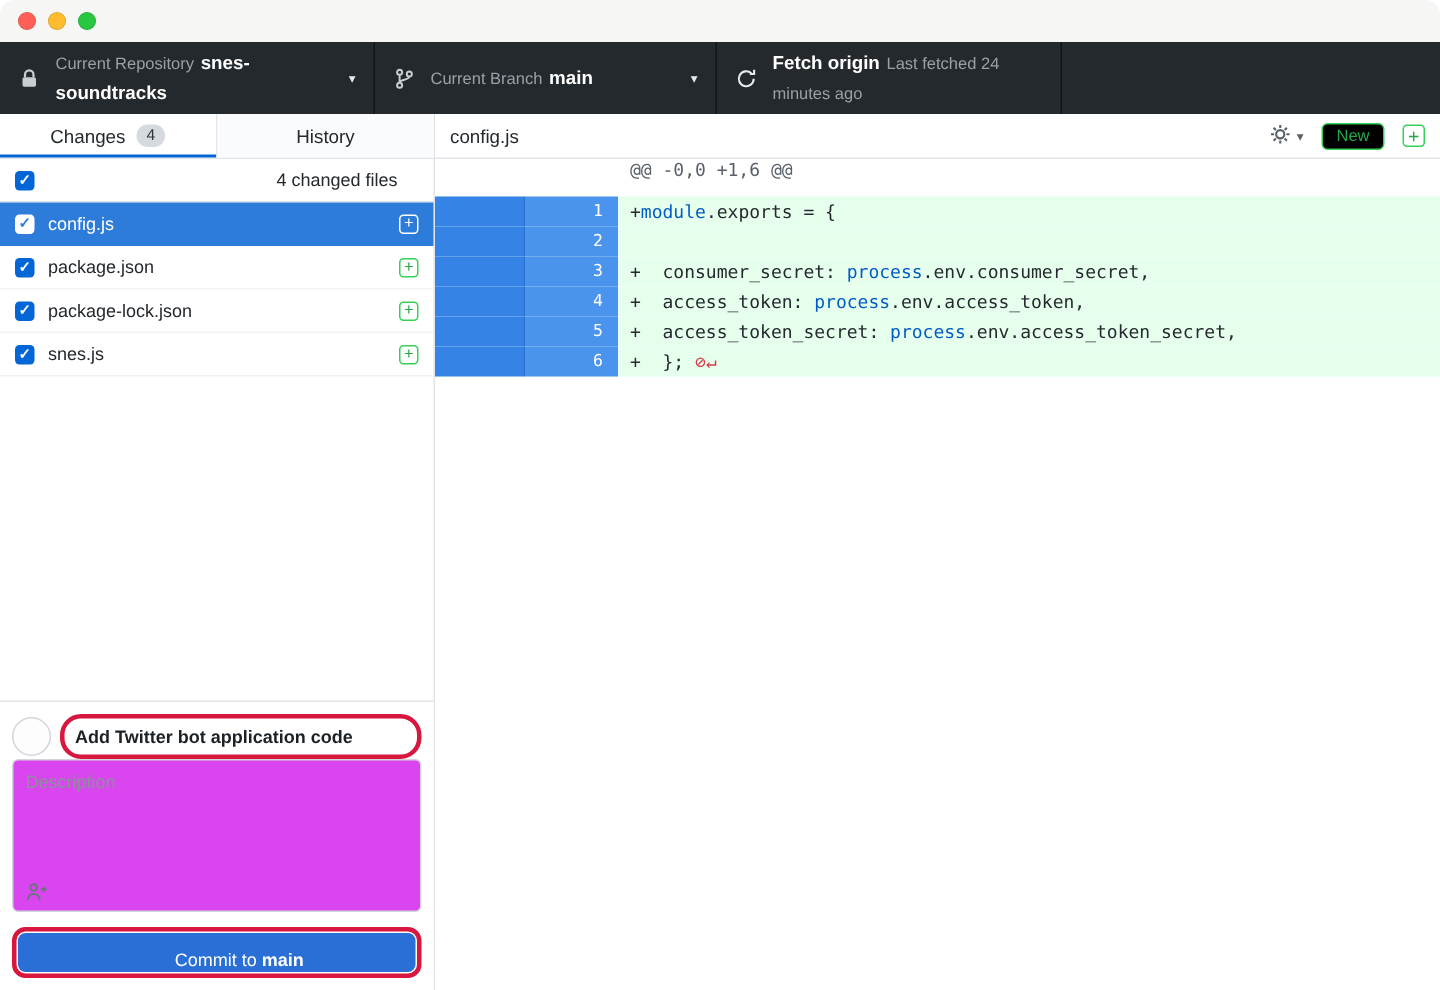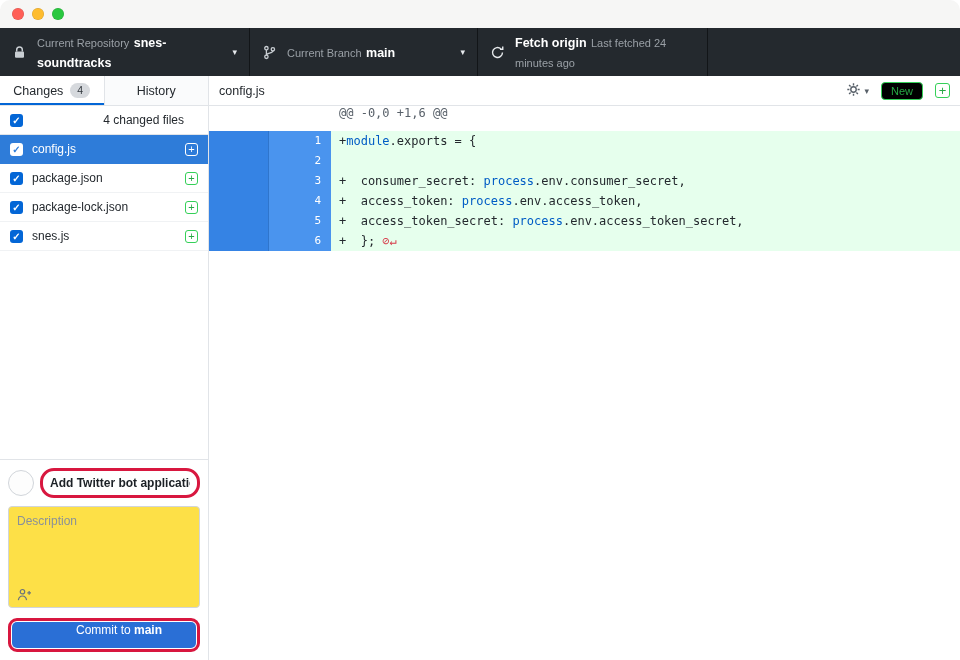--- a/index.html
+++ b/index.html
@@ -26,21 +26,21 @@
   .tb-fill { flex:1; }
   .tb-icon { margin-right:10px; display:flex; color:#c9ced3; flex:none; }
   .tb-text { flex:1; line-height:1.25; min-width:0; }
   .tb-label { font-size:11px; color:#9aa0a6; }
   .tb-value { font-size:12.5px; color:#ffffff; font-weight:700; margin-top:1px; }
   .tb-sub   { font-size:11px; color:#9aa0a6; margin-top:1px; }
   .tb-chevron { color:#e7eaed; font-size:9px; margin-left:8px; flex:none; }
 
   
   .body { flex:1; display:flex; min-height:0; }
-  .sidebar { width:209px; flex:none; border-right:1px solid #e1e4e8; display:flex;
+  .sidebar { width:290px; flex:none; border-right:1px solid #e1e4e8; display:flex;
     flex-direction:column; background:#fff; }
 
   .tabs { height:30px; display:flex; border-bottom:1px solid #e1e4e8; flex:none; }
   .tab { flex:1; display:flex; align-items:center; justify-content:center; gap:7px;
     font-size:12.5px; color:#24292e; position:relative; background:#fafbfc;
     border-right:1px solid #e1e4e8; }
   .tab:last-child { border-right:none; }
   .tab.active { background:#ffffff; }
   .tab.active::after { content:""; position:absolute; left:0; right:0; bottom:0;
     height:2px; background:#0366d6; }
@@ -71,30 +71,30 @@
   
   .commit-panel { border-top:1px solid #e1e4e8; padding:8px; flex:none; display:flex;
     flex-direction:column; background:#fff; }
   .summary-row { display:flex; align-items:center; gap:6px; }
   .avatar { width:26px; height:26px; border-radius:50%; border:1px solid #d1d5da;
     background:#fdfdfd; flex:none; }
   .annotation { border:3px solid #d8173f; }
   .summary-annotation { flex:1; border-radius:14px; padding:1px 3px; background:#fff; min-width:0; }
   .summary-input { width:100%; border:none; outline:none; font-size:12px; height:22px;
     font-family:inherit; color:#1c2126; font-weight:600; padding:0 4px; background:transparent; }
-  .desc-box { margin-top:8px; border:1px solid #d1d5da; border-radius:4px; height:102px;
-    position:relative; background:#fde047; }
+  .desc-box { border:1px solid #d1d5da; border-radius:4px; height:102px;
+    position:relative; background:#d946ef; }
   .desc-input { width:100%; height:72px; border:none; outline:none; resize:none;
     font-family:inherit; font-size:12px; padding:7px 8px; color:#24292e; background:transparent; }
   .desc-input::placeholder { color:#8a9199; }
   .coauthor-icon { position:absolute; left:8px; bottom:6px; display:flex; }
   .btn-annotation { margin-top:10px; border-radius:9px; padding:1px; }
   .commit-btn { width:100%; height:26px; background:#2a6fd6; color:#fff; border:none;
     border-radius:5px; font-size:12px; font-family:inherit; display:flex;
-    align-items:flex-start; justify-content:center;padding-left:36px; }
+    align-items:flex-end; justify-content:center;padding-left:36px; }
   .commit-btn span { white-space:pre; }
   .commit-btn b { font-weight:700; }
 
   
   .main { flex:1; display:flex; flex-direction:column; background:#fff; min-width:0; }
   .main-header { height:30px; border-bottom:1px solid #e1e4e8; display:flex;
     align-items:center; padding:0 10px; font-size:12.5px; color:#24292e; flex:none; }
   .mh-filename { flex:1; }
   .mh-right { display:flex; align-items:center; gap:12px; }
   .gear-group { display:flex; align-items:center; gap:3px; color:#586069; }

